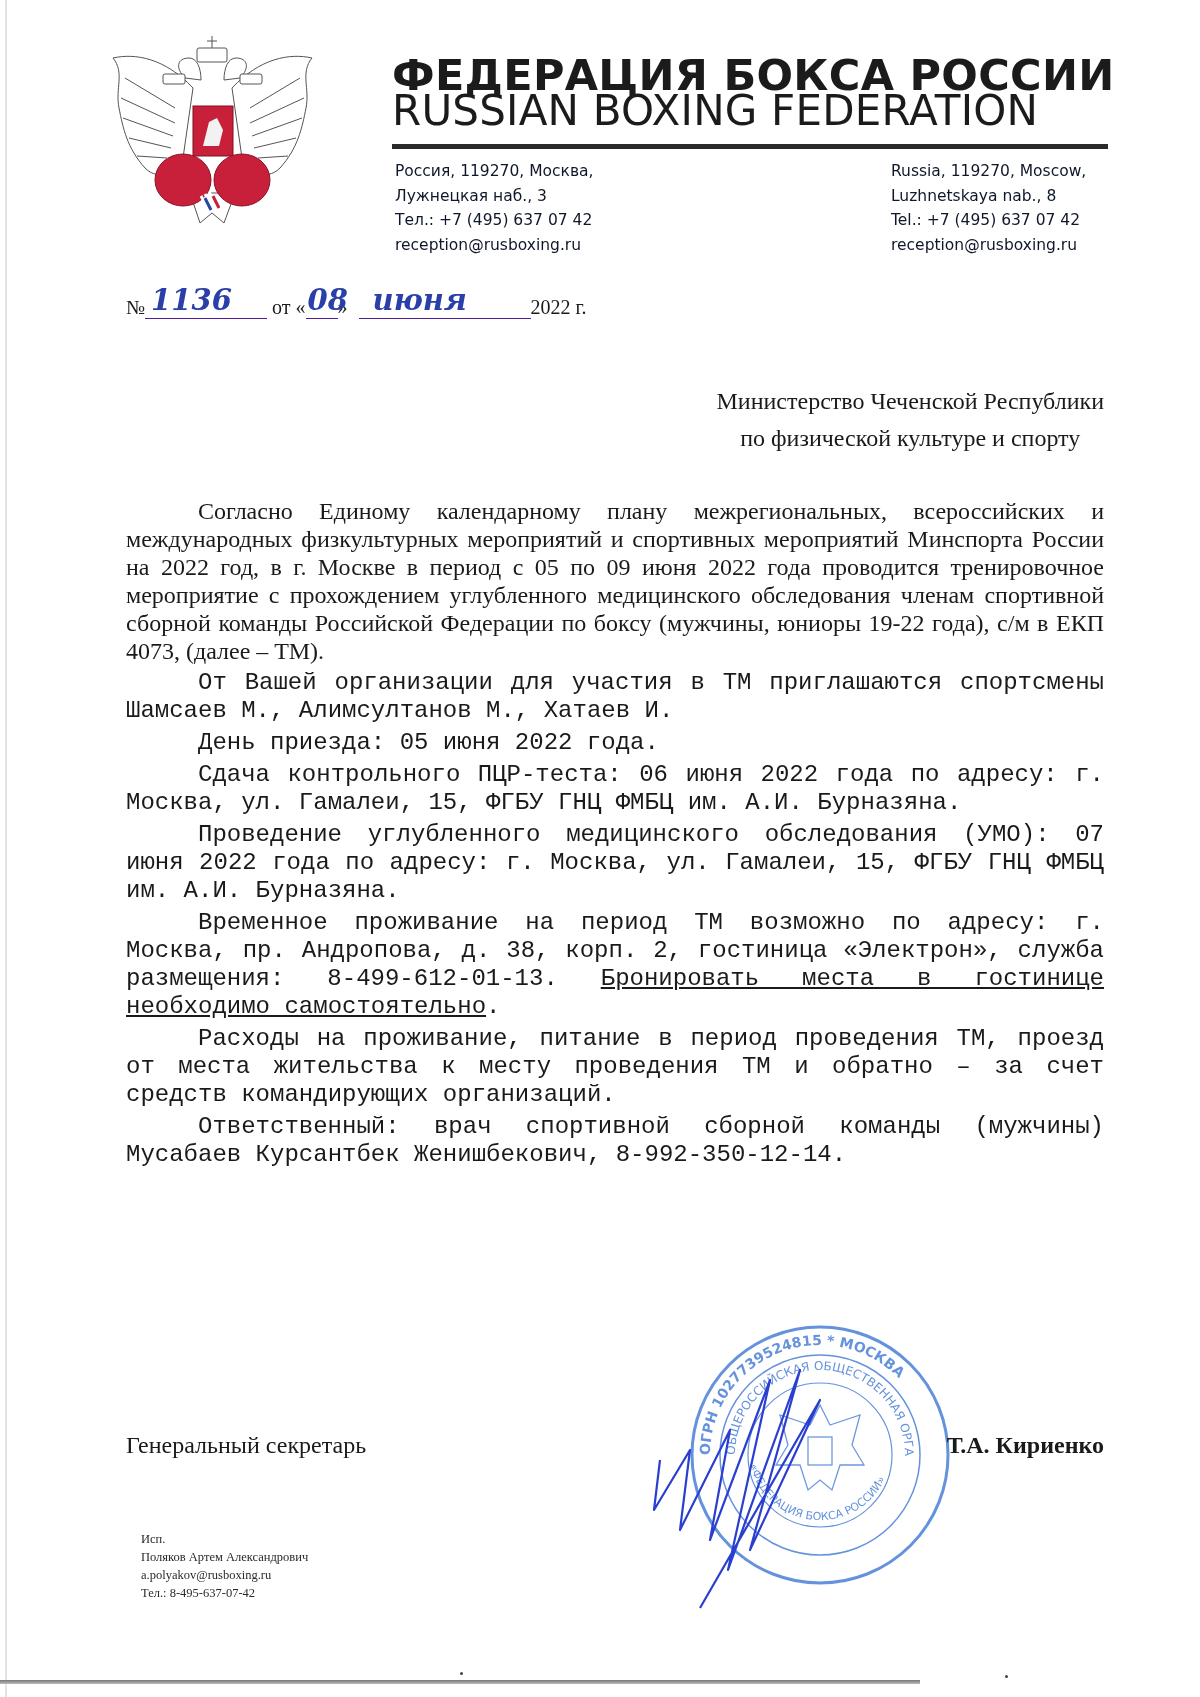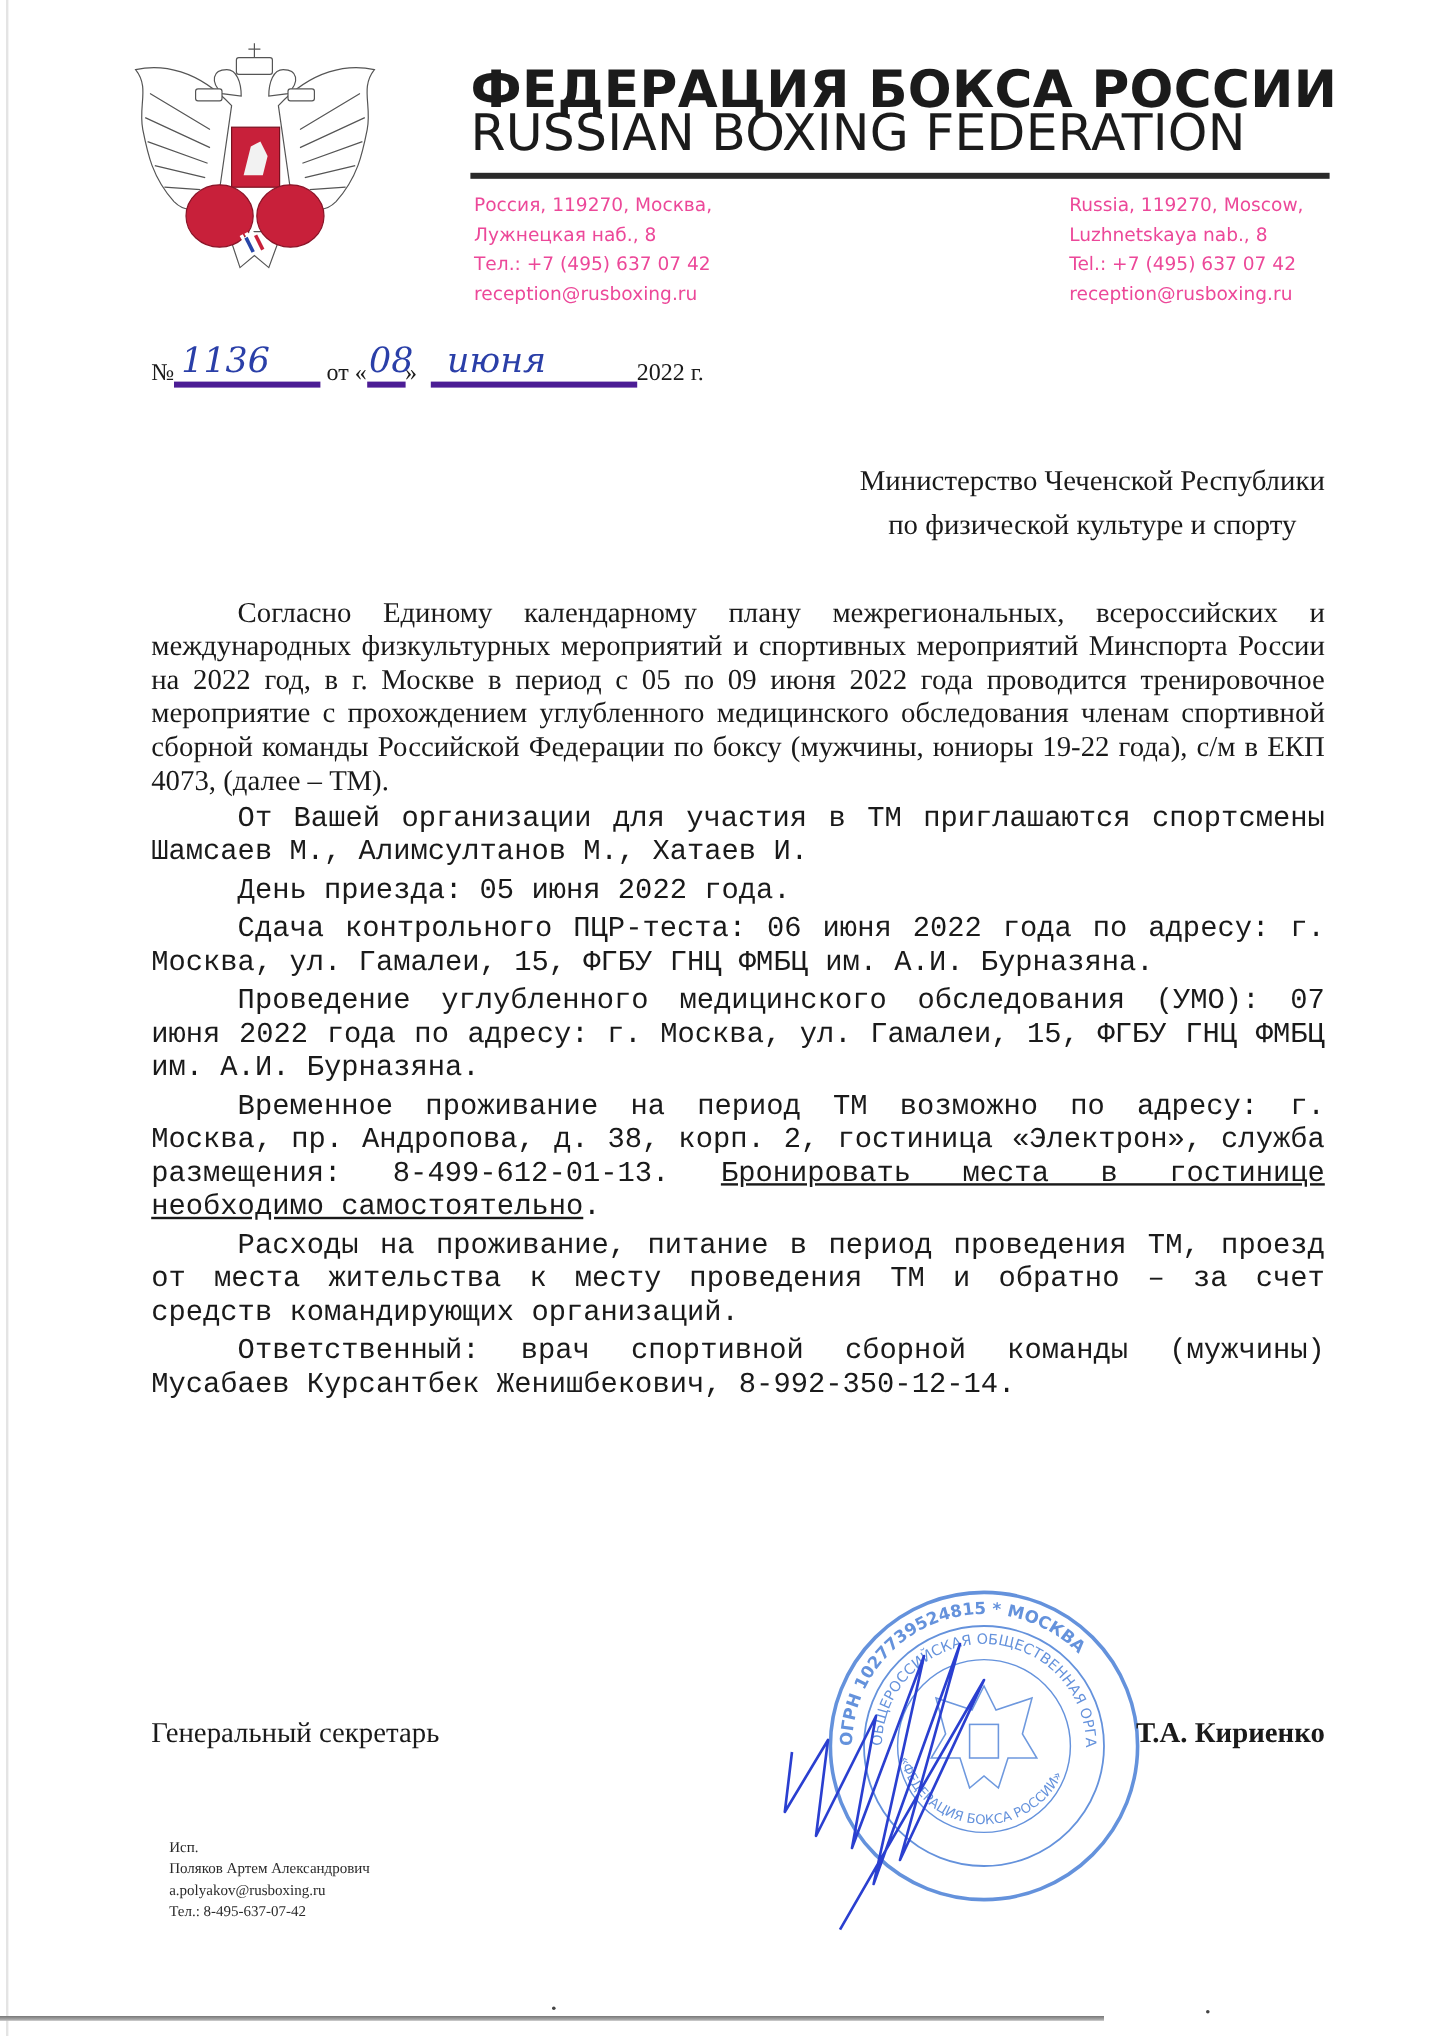--- a/index.html
+++ b/index.html
@@ -9,28 +9,28 @@
     font-family: "Liberation Serif", serif;
   }
   .page-edge-left { position: absolute; left: 5px; top: 0; width: 2px; height: 1697px; background: #e4e4e4; }
   .page-edge-bottom { position: absolute; left: 0; top: 1680px; width: 920px; height: 4px; background: linear-gradient(#777, #bbb); }
 
   
   .emblem { position: absolute; left: 105px; top: 18px; width: 215px; height: 215px; }
   .title-ru { position: absolute; left: 392px; top: 30px; font-family: "DejaVu Sans", sans-serif; font-weight: bold; font-size: 43px; letter-spacing: 0.3px; color: #1b1b1b; white-space: nowrap; margin-top: 20px; }
   .title-en { position: absolute; left: 392px; top: 86px; font-family: "DejaVu Sans", sans-serif; font-size: 42px; color: #1b1b1b; white-space: nowrap; letter-spacing: 0.2px; }
   .header-rule { position: absolute; left: 392px; top: 144px; width: 716px; height: 5px; background: #2a2a2a; }
-  .addr { position: absolute; font-family: "DejaVu Sans", sans-serif; font-size: 15.5px; line-height: 24.5px; color: #ec4899; }
+  .addr { position: absolute; font-family: "DejaVu Sans", sans-serif; font-size: 15.5px; line-height: 24.5px; color: #0f172a; }
   .addr-ru { left: 395px; top: 159px; }
   .addr-en { left: 891px; top: 159px; }
   .addr div { white-space: nowrap; }
 
   
   .refline { position: absolute; left: 126px; top: 296px; font-size: 20px; white-space: nowrap; }
-  .refline .blank { display: inline-block; border-bottom: 5px solid #4c1d95; position: relative; height: 22px; vertical-align: bottom; }
+  .refline .blank { display: inline-block; border-bottom: 1px solid #4c1d95; position: relative; height: 22px; vertical-align: bottom; font-weight: bold; }
   .refline .hand { position: absolute; bottom: 1px; font-family: "DejaVu Serif", serif; font-style: italic; color: #2a3fa8; font-size: 29px; }
 
   
   .addressee { position: absolute; right: 96px; top: 383px; text-align: center; font-size: 24px; line-height: 37px; }
 
   
   .body { position: absolute; left: 126px; top: 497px; width: 978px; font-size: 24px; line-height: 28px; }
   .body p { margin: 0; text-align: justify; text-align-last: left; text-indent: 72px; }
   .body p + p { margin-top: 4px; font-family: Liberation Mono, monospace; }
   .body .u { text-decoration: underline; }
@@ -81,21 +81,21 @@
   <path d="M100 180 L106 192" stroke="#2846a8" stroke-width="3"></path>
   <path d="M108 178 L114 190" stroke="#c8203a" stroke-width="3"></path>
 </svg>
 
 <div class="title-ru">ФЕДЕРАЦИЯ БОКСА РОССИИ</div>
 <div class="title-en">RUSSIAN BOXING FEDERATION</div>
 <div class="header-rule"></div>
 
 <div class="addr addr-ru">
   <div>Россия, 119270, Москва,</div>
-  <div>Лужнецкая наб., 8</div>
+  <div>Лужнецкая наб., 3</div>
   <div>Тел.: +7 (495) 637 07 42</div>
   <div>reception@rusboxing.ru</div>
 </div>
 <div class="addr addr-en">
   <div>Russia, 119270, Moscow,</div>
   <div>Luzhnetskaya nab., 8</div>
   <div>Tel.: +7 (495) 637 07 42</div>
   <div>reception@rusboxing.ru</div>
 </div>
 

